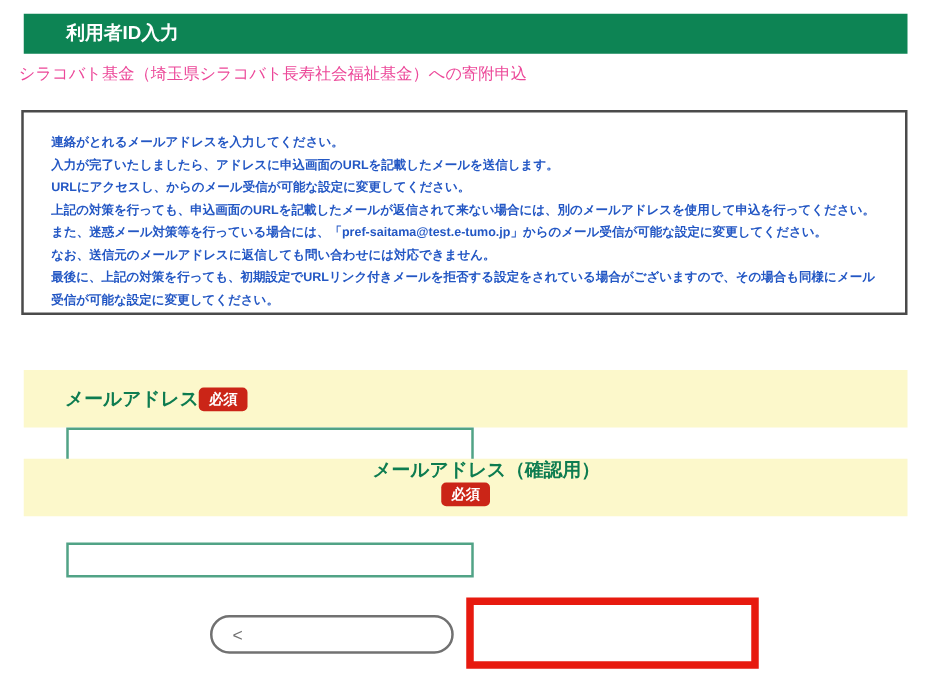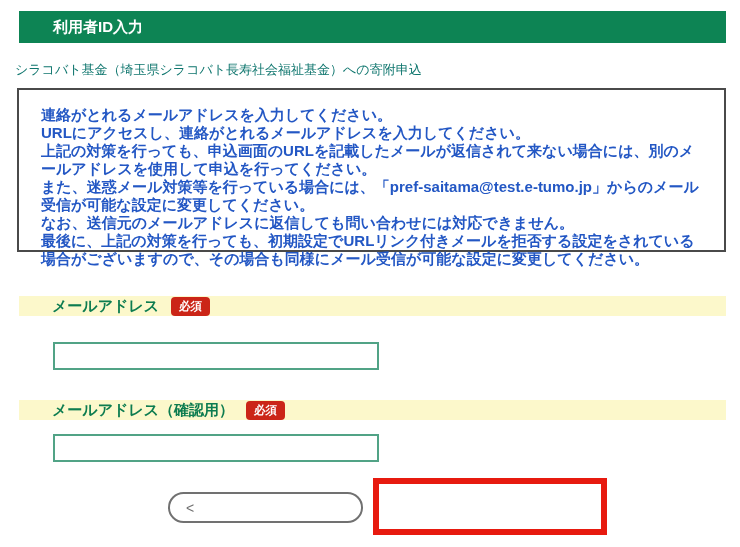--- a/index.html
+++ b/index.html
@@ -5,35 +5,35 @@
   * { margin:0; padding:0; box-sizing:border-box; }
   html,body { width:740px; height:547px; background:#ffffff;
     font-family:"Liberation Sans","DejaVu Sans",sans-serif; }
   .stage { position:relative; width:740px; height:547px; overflow:hidden; background:#fff; }
 
   .header-bar { position:absolute; left:19px; top:11px; width:707px; height:32px;
     background:#0d8454; }
   .header-title { display:block; padding-left:34px; line-height:32px; color:#ffffff;
     font-size:15px; font-weight:bold; }
 
-  .subtitle { position:absolute; left:15px; top:61px; font-size:13px; color:#0f766e; }
+  .subtitle { position:absolute; left:15px; top:50px; font-size:13px; color:#ec4899; }
 
   .notice-box { position:absolute; left:17px; top:88px; width:709px; height:164px;
     border:2px solid #4a4a4a; background:#ffffff; padding:16px 24px 0 22px; }
-  .notice-line { color:#2357c4; font-size:15px; font-weight:bold; line-height:18px; }
+  .notice-line { color:#2357c4; font-size:10px; font-weight:bold; line-height:18px; }
 
   .form-heading { position:absolute; left:36px; top:268px; font-size:15px;
     font-weight:bold; color:#111111; }
 
-  .label-band { position:absolute; left:19px; width:707px; height:20px;
+  .label-band { position:absolute; left:19px; width:707px; height:46px;
     background:#fcf8cb; display:flex; align-items:center; }
   .band-1 { top:296px; }
-  .band-2 { top:400px; }
+  .band-2 { top:367px;flex-direction:column; }
   .field-label { margin-left:33px; color:#0d7c50; font-size:15px; font-weight:bold; }
-  .required-badge { margin-left:12px; background:#cb2517; color:#ffffff;
+  .required-badge { margin-left:0; background:#cb2517; color:#ffffff;
     font-size:11.5px; font-weight:bold; padding:2px 8px; border-radius:4px; }
 
   .email-input { position:absolute; left:53px; width:326px; height:28px;
     border:2px solid #51a386; background:#ffffff; font-size:13px; padding:0 6px;
     border-radius:0; outline:none; }
   .input-1 { top:342px; }
   .input-2 { top:434px; }
 
   .pill-btn { position:absolute; height:31px; border-radius:16px; font-size:13px;
     cursor:pointer; display:block; }
@@ -56,21 +56,22 @@
 <div class="stage">
 
   <div class="header-bar">
     <span class="header-title">利用者ID入力</span>
   </div>
 
   <div class="subtitle">シラコバト基金（埼玉県シラコバト長寿社会福祉基金）への寄附申込</div>
 
   <div class="notice-box">
     <div class="notice-line">連絡がとれるメールアドレスを入力してください。</div>
-    <div class="notice-line">URLにアクセスし、連絡がとれるメールアドレスを入力してください。</div>
+    <div class="notice-line">入力が完了いたしましたら、アドレスに申込画面のURLを記載したメールを送信します。</div>
+    <div class="notice-line">URLにアクセスし、からのメール受信が可能な設定に変更してください。</div>
     <div class="notice-line">上記の対策を行っても、申込画面のURLを記載したメールが返信されて来ない場合には、別のメールアドレスを使用して申込を行ってください。</div>
     <div class="notice-line">また、迷惑メール対策等を行っている場合には、「pref-saitama@test.e-tumo.jp」からのメール受信が可能な設定に変更してください。</div>
     <div class="notice-line">なお、送信元のメールアドレスに返信しても問い合わせには対応できません。</div>
     <div class="notice-line">最後に、上記の対策を行っても、初期設定でURLリンク付きメールを拒否する設定をされている場合がございますので、その場合も同様にメール受信が可能な設定に変更してください。</div>
   </div>
 
 
   <div class="label-band band-1">
     <span class="field-label">メールアドレス</span>
     <span class="required-badge">必須</span>

